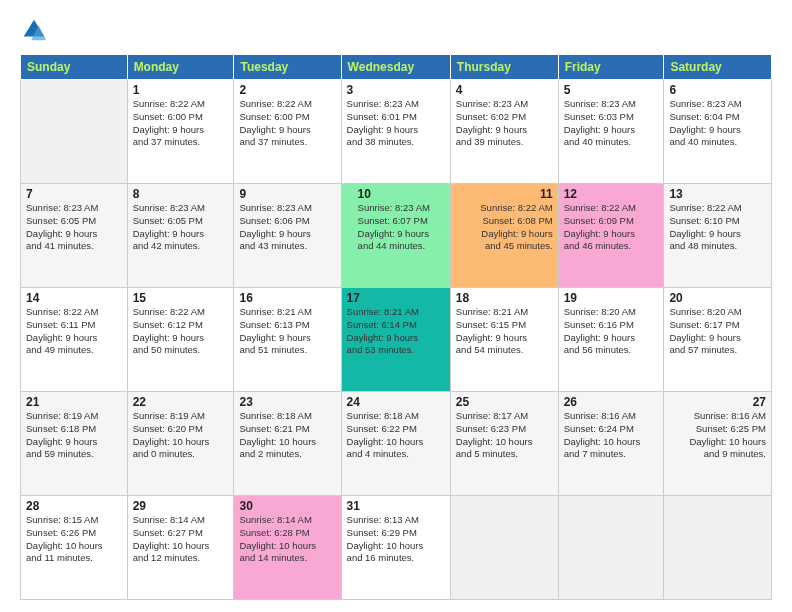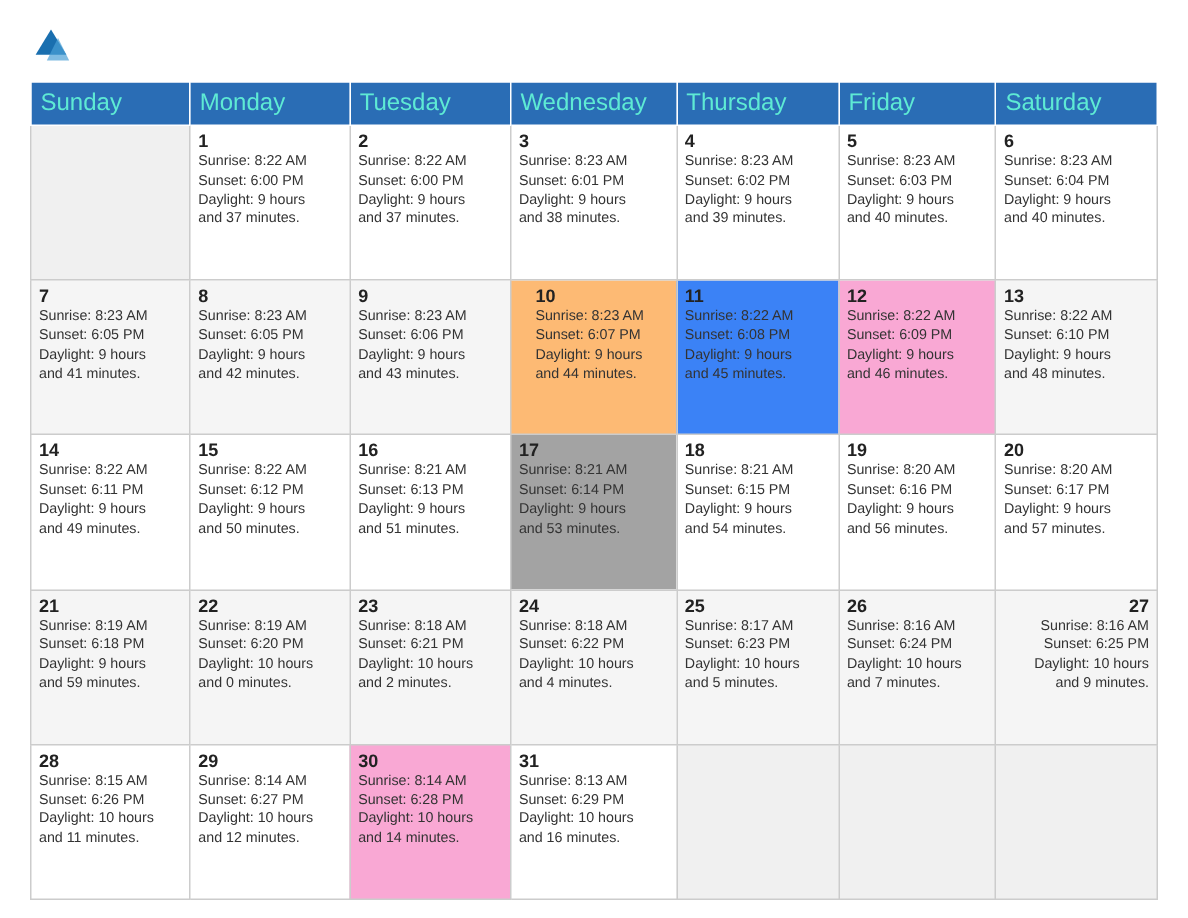--- a/index.html
+++ b/index.html
@@ -54,23 +54,23 @@
       color: #444;
       margin-top: 2px;
     }
     .calendar {
       width: 100%;
       border-collapse: collapse;
       flex: 1;
     }
     .calendar th {
       background: #2a6db5;
-      color: #5eead4;
-      font-size: 16px;
-      font-weight: normal;
+      color: #bef264;
+      font-size: 12px;
+      font-weight: bold;
       padding: 5px 6px;
       text-align: left;
       border: 1px solid #fff;
     }
     .calendar td {
       border: 1px solid #ccc;
       vertical-align: top;
       padding: 3px 5px;
       width: 113px;
       height: 76px;
@@ -165,25 +165,25 @@
             <div class="day-info">Sunrise: 8:23 AM<br>Sunset: 6:05 PM<br>Daylight: 9 hours<br>and 41 minutes.</div>
           </td>
           <td style="background: rgb(245, 245, 245);">
             <span class="day-number">8</span>
             <div class="day-info">Sunrise: 8:23 AM<br>Sunset: 6:05 PM<br>Daylight: 9 hours<br>and 42 minutes.</div>
           </td>
           <td style="background: rgb(245, 245, 245);">
             <span class="day-number">9</span>
             <div class="day-info">Sunrise: 8:23 AM<br>Sunset: 6:06 PM<br>Daylight: 9 hours<br>and 43 minutes.</div>
           </td>
-          <td style="background: #fdba74; padding-left: 16px;">
+          <td style="background: #86efac; padding-left: 16px;">
             <span class="day-number">10</span>
             <div class="day-info">Sunrise: 8:23 AM<br>Sunset: 6:07 PM<br>Daylight: 9 hours<br>and 44 minutes.</div>
           </td>
-          <td style="background: #3b82f6;">
+          <td style="background: #fdba74; text-align: right;">
             <span class="day-number">11</span>
             <div class="day-info">Sunrise: 8:22 AM<br>Sunset: 6:08 PM<br>Daylight: 9 hours<br>and 45 minutes.</div>
           </td>
           <td style="background: #f9a8d4;">
             <span class="day-number">12</span>
             <div class="day-info">Sunrise: 8:22 AM<br>Sunset: 6:09 PM<br>Daylight: 9 hours<br>and 46 minutes.</div>
           </td>
           <td style="background: rgb(245, 245, 245);">
             <span class="day-number">13</span>
             <div class="day-info">Sunrise: 8:22 AM<br>Sunset: 6:10 PM<br>Daylight: 9 hours<br>and 48 minutes.</div>
@@ -195,21 +195,21 @@
             <div class="day-info">Sunrise: 8:22 AM<br>Sunset: 6:11 PM<br>Daylight: 9 hours<br>and 49 minutes.</div>
           </td>
           <td style="background: rgb(255, 255, 255);">
             <span class="day-number">15</span>
             <div class="day-info">Sunrise: 8:22 AM<br>Sunset: 6:12 PM<br>Daylight: 9 hours<br>and 50 minutes.</div>
           </td>
           <td style="background: rgb(255, 255, 255);">
             <span class="day-number">16</span>
             <div class="day-info">Sunrise: 8:21 AM<br>Sunset: 6:13 PM<br>Daylight: 9 hours<br>and 51 minutes.</div>
           </td>
-          <td style="background: #a3a3a3; margin-top: 32px;">
+          <td style="background: #14b8a6; margin-top: 32px;">
             <span class="day-number">17</span>
             <div class="day-info">Sunrise: 8:21 AM<br>Sunset: 6:14 PM<br>Daylight: 9 hours<br>and 53 minutes.</div>
           </td>
           <td style="background: rgb(255, 255, 255);">
             <span class="day-number">18</span>
             <div class="day-info">Sunrise: 8:21 AM<br>Sunset: 6:15 PM<br>Daylight: 9 hours<br>and 54 minutes.</div>
           </td>
           <td style="background: rgb(255, 255, 255);">
             <span class="day-number">19</span>
             <div class="day-info">Sunrise: 8:20 AM<br>Sunset: 6:16 PM<br>Daylight: 9 hours<br>and 56 minutes.</div>

